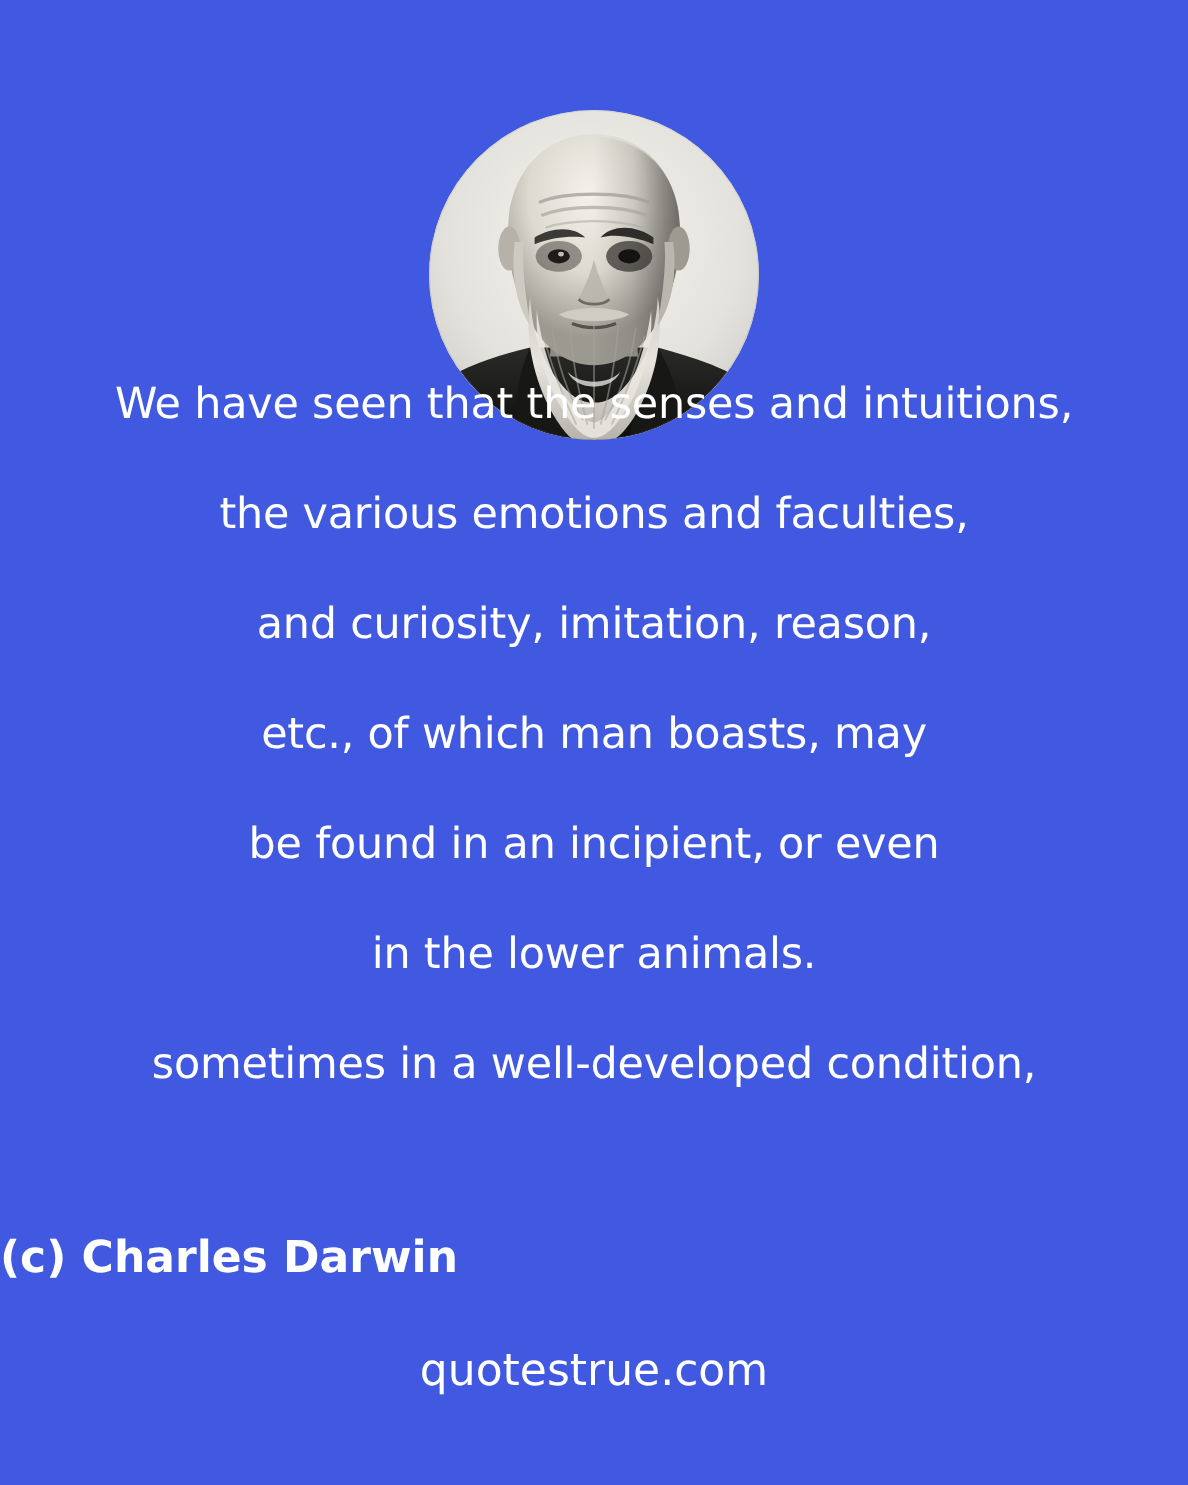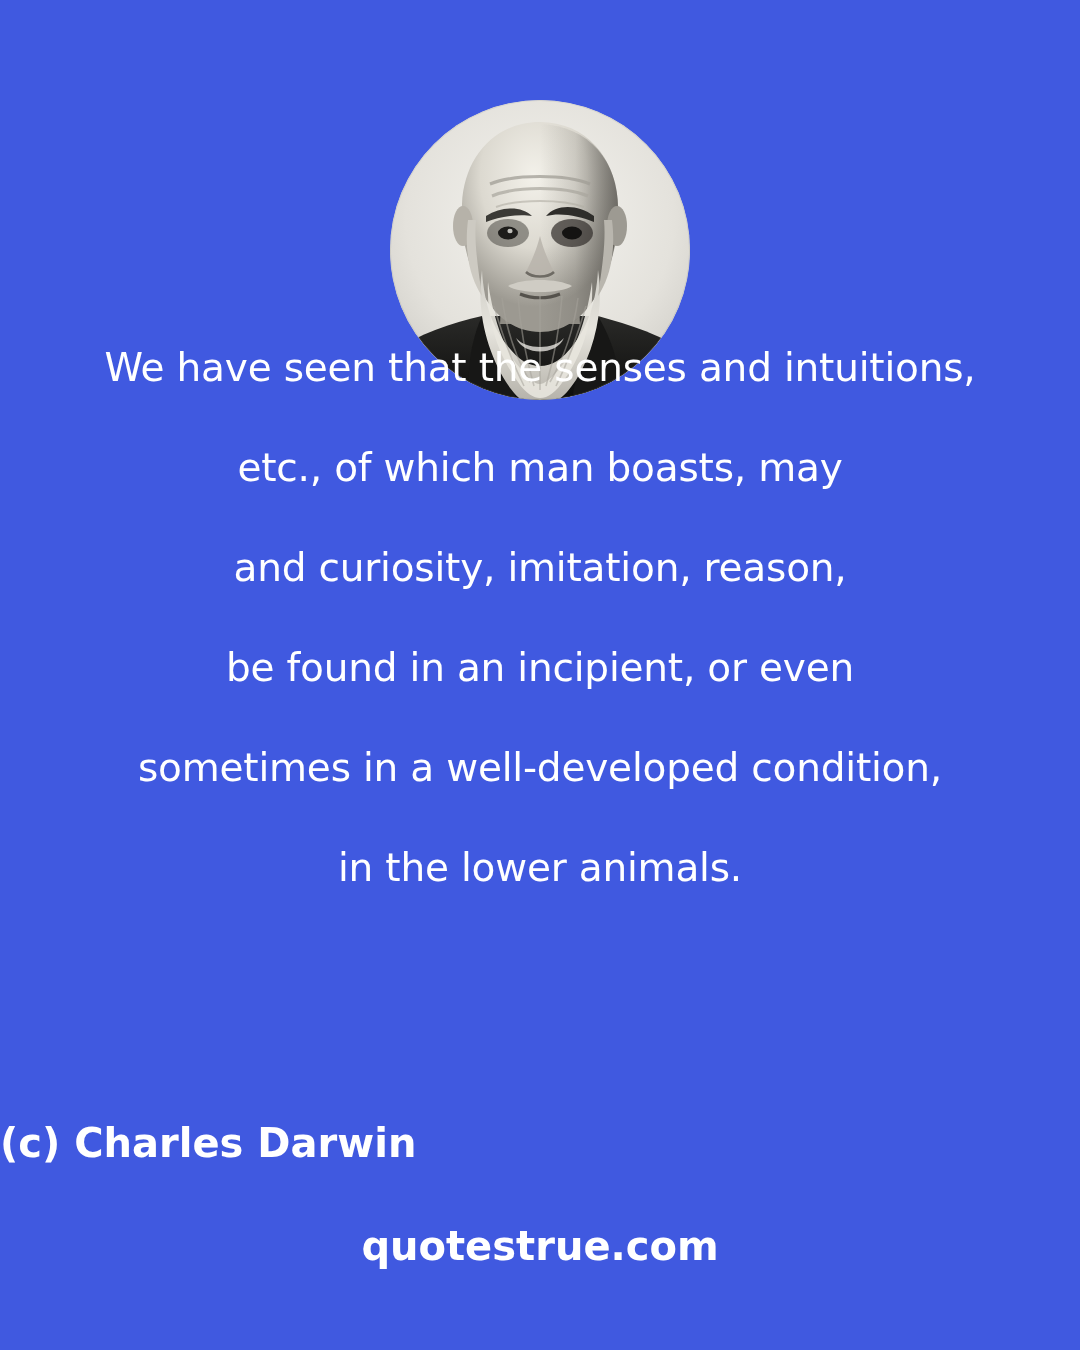--- a/index.html
+++ b/index.html
@@ -79,21 +79,21 @@
   
   .footer {
     position: absolute;
     left: 0;
     top: 1215px;
     width: 1080px;
     text-align: center;
     color: #ffffff;
     font-family: "DejaVu Sans", sans-serif;
     font-size: 40px;
-    font-weight: 700;
+    font-weight: 400;
     line-height: 62px;
     z-index: 2;
   }
 </style>
 </head>
 <body>
 
 <div class="card">
 
   <div class="portrait">
@@ -206,24 +206,25 @@
 
         <path d="M 126 238 C 136 250 164 250 174 238 C 166 256 134 256 126 238 Z" fill="#f1efe9" opacity="0.75"></path>
 
         <circle cx="150" cy="150" r="150" fill="none" stroke="#8d8b85" stroke-width="2" opacity="0.18"></circle>
       </g>
     </svg>
   </div>
 
   <div class="quote-block">
     <span class="quote-line">We have seen that the senses and intuitions,</span>
+    <span class="quote-line">the various emotions and faculties,</span>
+    <span class="quote-line">and curiosity, imitation, reason,</span>
     <span class="quote-line">etc., of which man boasts, may</span>
-    <span class="quote-line">and curiosity, imitation, reason,</span>
     <span class="quote-line">be found in an incipient, or even</span>
+    <span class="quote-line">in the lower animals.</span>
     <span class="quote-line">sometimes in a well-developed condition,</span>
-    <span class="quote-line">in the lower animals.</span>
   </div>
 
   <div class="attribution">(c) Charles Darwin</div>
 
   <div class="footer">quotestrue.com</div>
 
 </div>
 
 </body></html>

